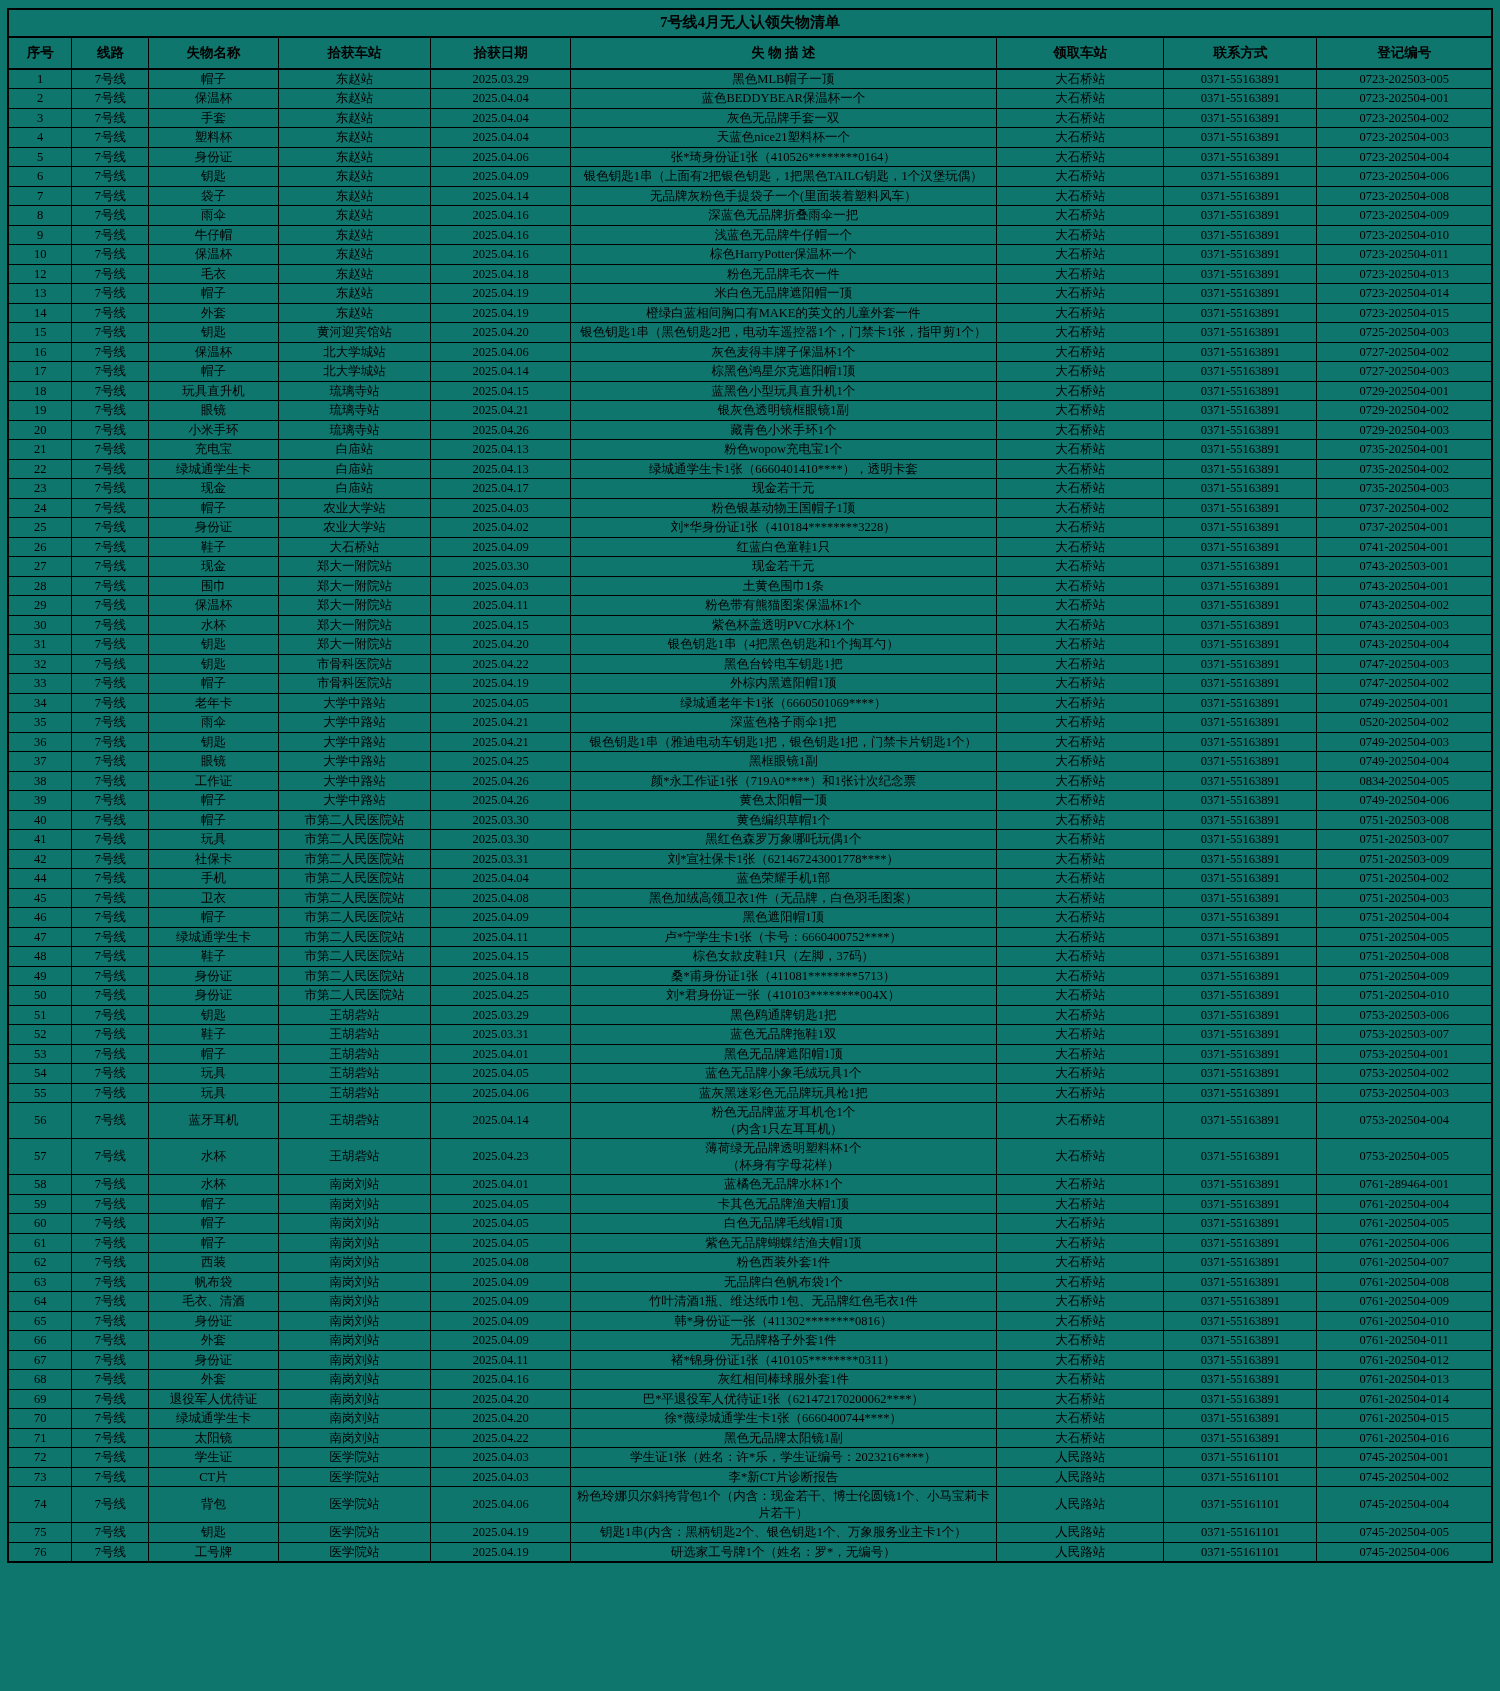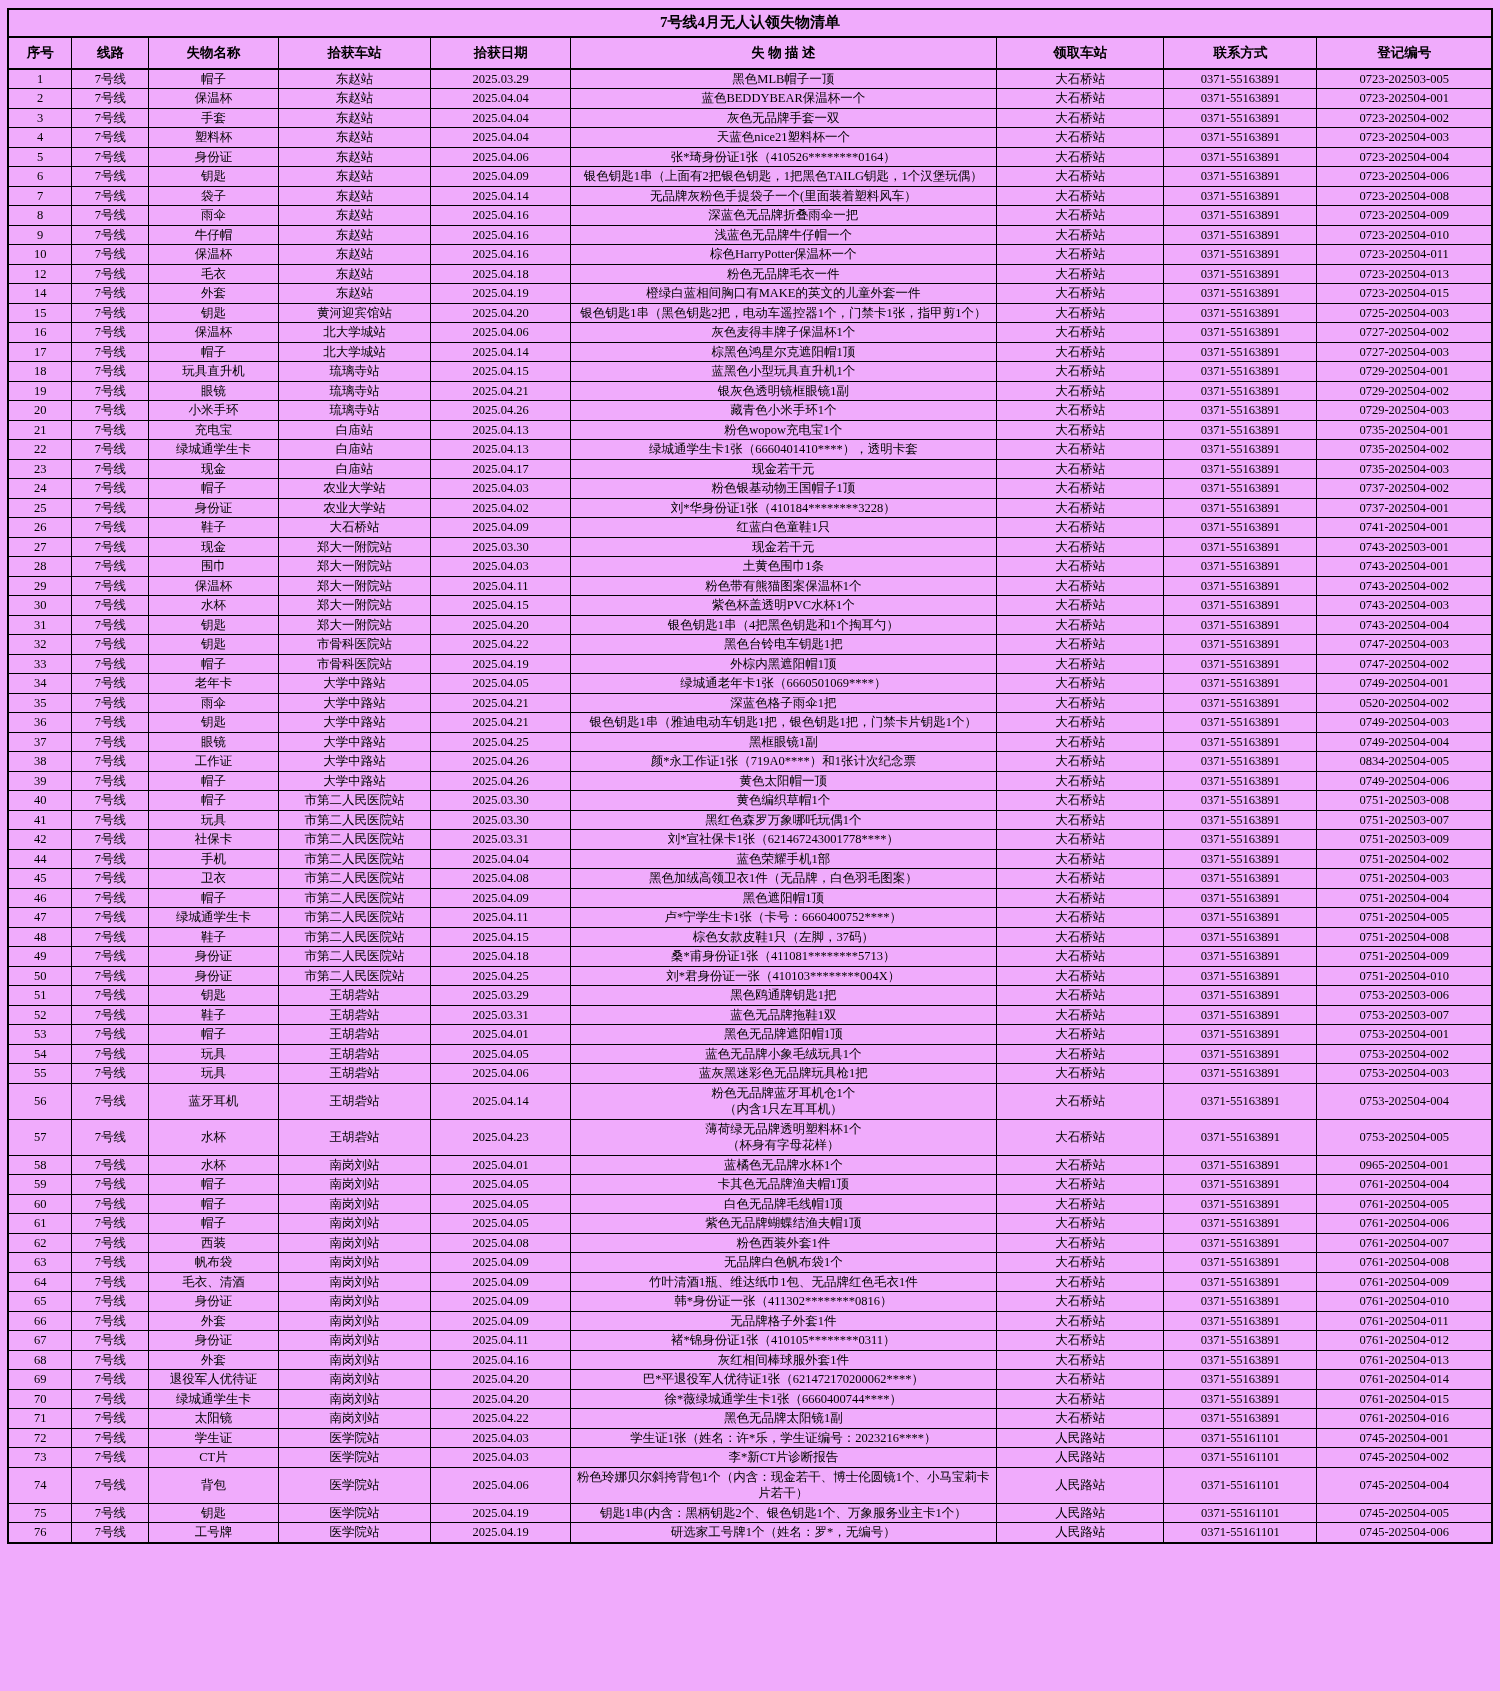--- a/index.html
+++ b/index.html
@@ -7,21 +7,21 @@
     padding: 0;
     background: #ffffff;
     font-family: "Liberation Serif", "DejaVu Serif", serif;
     color: #000;
   }
   .page {
     width: 1500px;
     min-height: 1691px;
     box-sizing: border-box;
     padding: 8px 7px 10px 7px;
-    background: #f0abfc;
+    background: #0f766e;
   }
   table.lost-items {
     width: 100%;
     border-collapse: collapse;
     table-layout: fixed;
     border: 2px solid #000;
   }
   table.lost-items th,
   table.lost-items td {
     border: 1px solid #000;
@@ -204,20 +204,31 @@
           <td>7号线</td>
           <td>毛衣</td>
           <td>东赵站</td>
           <td>2025.04.18</td>
           <td class="desc">粉色无品牌毛衣一件</td>
           <td>大石桥站</td>
           <td>0371-55163891</td>
           <td>0723-202504-013</td>
         </tr>
         <tr>
+          <td>13</td>
+          <td>7号线</td>
+          <td>帽子</td>
+          <td>东赵站</td>
+          <td>2025.04.19</td>
+          <td class="desc">米白色无品牌遮阳帽一顶</td>
+          <td>大石桥站</td>
+          <td>0371-55163891</td>
+          <td>0723-202504-014</td>
+        </tr>
+        <tr>
           <td>14</td>
           <td>7号线</td>
           <td>外套</td>
           <td>东赵站</td>
           <td>2025.04.19</td>
           <td class="desc">橙绿白蓝相间胸口有MAKE的英文的儿童外套一件</td>
           <td>大石桥站</td>
           <td>0371-55163891</td>
           <td>0723-202504-015</td>
         </tr>
@@ -687,21 +698,21 @@
         </tr>
         <tr>
           <td>58</td>
           <td>7号线</td>
           <td>水杯</td>
           <td>南岗刘站</td>
           <td>2025.04.01</td>
           <td class="desc">蓝橘色无品牌水杯1个</td>
           <td>大石桥站</td>
           <td>0371-55163891</td>
-          <td>0965-202504-001</td>
+          <td>0761-289464-001</td>
         </tr>
         <tr>
           <td>59</td>
           <td>7号线</td>
           <td>帽子</td>
           <td>南岗刘站</td>
           <td>2025.04.05</td>
           <td class="desc">卡其色无品牌渔夫帽1顶</td>
           <td>大石桥站</td>
           <td>0371-55163891</td>

